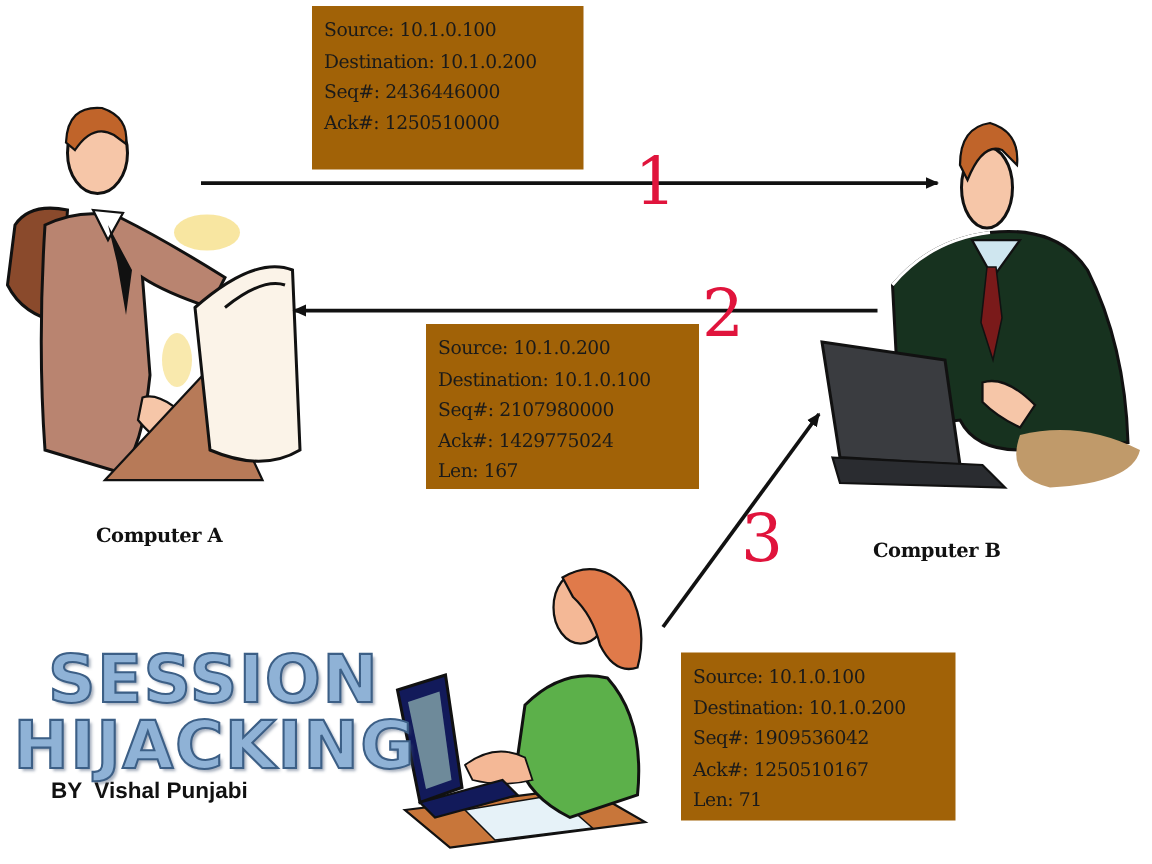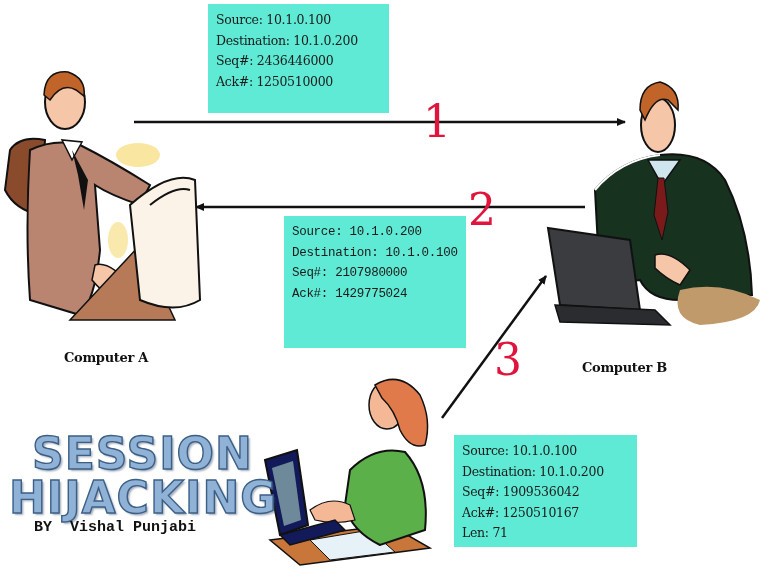--- a/index.html
+++ b/index.html
@@ -3,21 +3,21 @@
 <meta charset="utf-8">
 <style>
   html, body { margin: 0; padding: 0; }
   body {
     width: 768px; height: 576px; position: relative; overflow: hidden;
     background: #ffffff;
     font-family: "DejaVu Serif", serif;
   }
   .infobox {
     position: absolute;
-    background: #5eead4;
+    background: #a16207;
     color: #1a1a1a;
     font-family: "DejaVu Serif", serif;
     font-size: 12.5px;
     line-height: 20.5px;
     padding: 6px 8px;
     box-sizing: border-box;
     letter-spacing: -0.3px;
   }
   .infobox div { white-space: nowrap; }
   .step-num {
@@ -40,21 +40,21 @@
     font-family: "DejaVu Sans", sans-serif;
     font-weight: bold;
     font-size: 44px;
     letter-spacing: 1px;
     color: #8fb2d6;
     -webkit-text-stroke: 1.4px #3c5f86;
     text-shadow: 2px 2px 2px rgba(60,80,110,0.45);
   }
   .byline {
     position: absolute;
-    font-family: Liberation Mono, monospace;
+    font-family: Liberation Sans, sans-serif;
     font-weight: bold;
     font-size: 15px;
     color: #111;
   }
   svg.overlay { position: absolute; left: 0; top: 0; }
 </style>
 </head>
 <body>
 
 <svg class="overlay" width="768" height="576" viewBox="0 0 768 576">
@@ -109,25 +109,26 @@
   <line x1="442" y1="418" x2="546" y2="276" stroke="#111" stroke-width="2.5" marker-end="url(#ah)"></line>
 </svg>
 
 <div class="infobox" style="left:208px; top:4px; width:181px; height:109px;">
   <div>Source: 10.1.0.100</div>
   <div>Destination: 10.1.0.200</div>
   <div>Seq#: 2436446000</div>
   <div>Ack#: 1250510000</div>
 </div>
 
-<div class="infobox" style="left:284px; top:216px; width:182px; height:132px;font-family:Liberation Mono, monospace;">
+<div class="infobox" style="left:284px; top:216px; width:182px; height:110px;">
   <div>Source: 10.1.0.200</div>
   <div>Destination: 10.1.0.100</div>
   <div>Seq#: 2107980000</div>
   <div>Ack#: 1429775024</div>
+  <div>Len: 167</div>
 </div>
 
 <div class="infobox" style="left:454px; top:435px; width:183px; height:112px;">
   <div>Source: 10.1.0.100</div>
   <div>Destination: 10.1.0.200</div>
   <div>Seq#: 1909536042</div>
   <div>Ack#: 1250510167</div>
   <div>Len: 71</div>
 </div>
 

